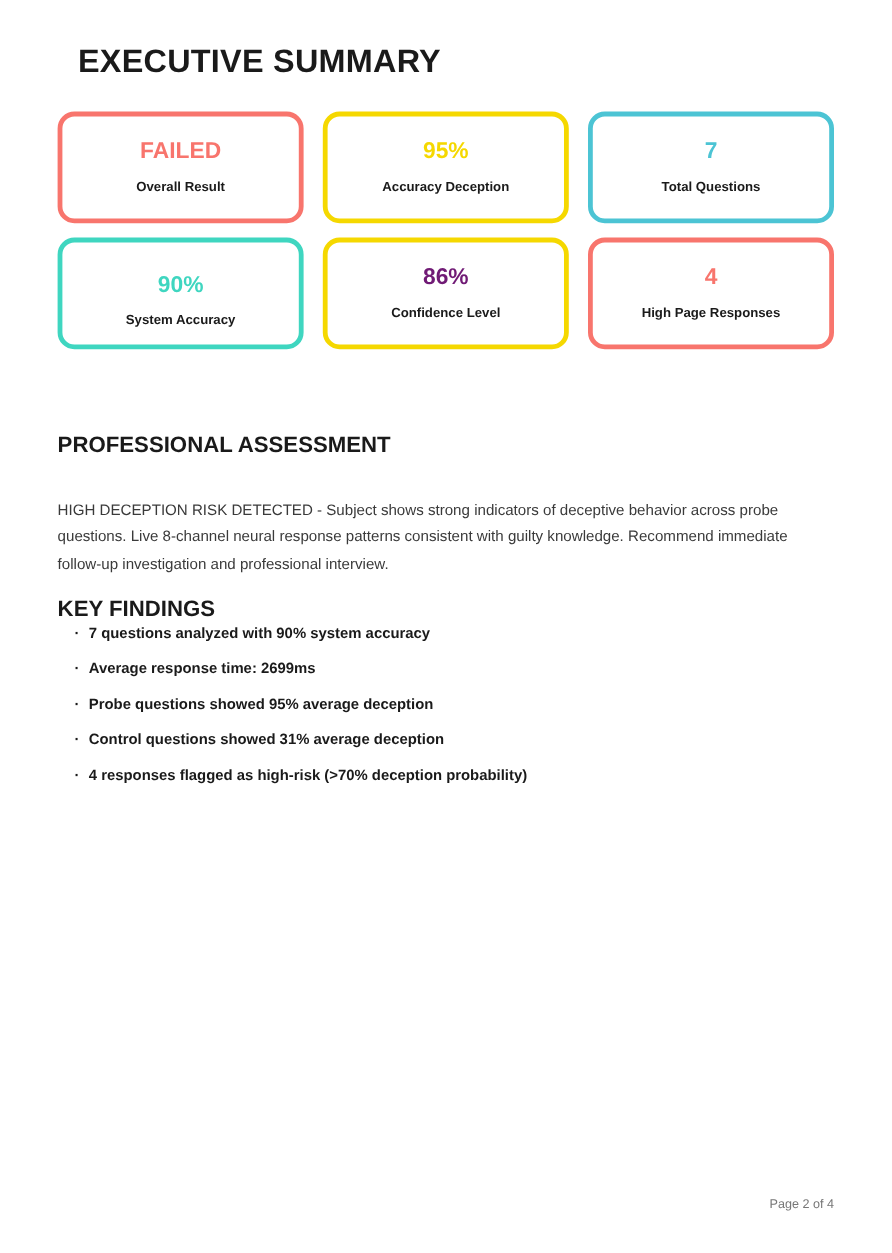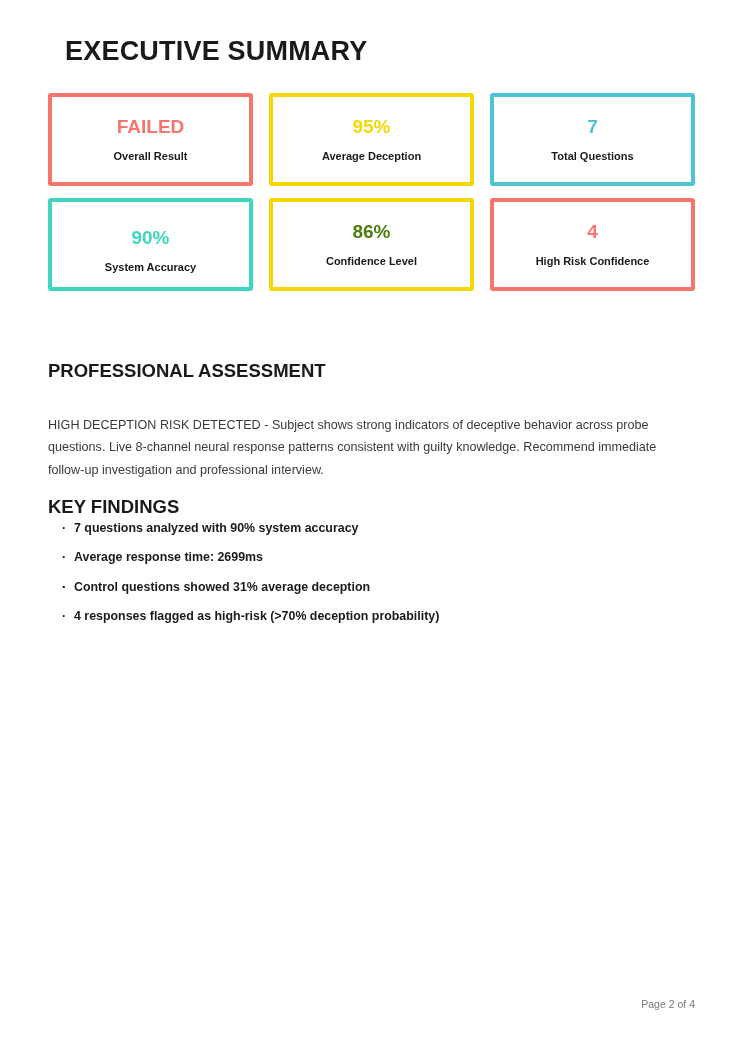--- a/index.html
+++ b/index.html
@@ -40,21 +40,21 @@
     width: 647px;
     display: grid;
     grid-template-columns: repeat(3, 205px);
     grid-column-gap: 16px;
     grid-row-gap: 12px;
   }
   .card {
     box-sizing: border-box;
     height: 93px;
     border: 4px solid #cccccc;
-    border-radius: 3px;
+    border-radius: 14px;
     background: #ffffff;
     display: flex;
     flex-direction: column;
     align-items: center;
     justify-content: center;
   }
   .card-value {
     font-size: 19px;
     font-weight: bold;
     line-height: 1.1;
@@ -129,52 +129,52 @@
 
   <div class="cards">
 
     <div class="card" style="border-color: rgb(248, 117, 109);">
       <div class="card-value" style="color: rgb(248, 117, 109);">FAILED</div>
       <div class="card-label">Overall Result</div>
     </div>
 
     <div class="card" style="border-color: rgb(245, 216, 0);">
       <div class="card-value" style="color: rgb(245, 216, 0);">95%</div>
-      <div class="card-label">Average Deception</div>
+      <div class="card-label">Accuracy Deception</div>
     </div>
 
     <div class="card" style="border-color: rgb(76, 196, 212);">
       <div class="card-value" style="color: rgb(76, 196, 212);">7</div>
       <div class="card-label">Total Questions</div>
     </div>
 
     <div class="card" style="border-color: rgb(63, 214, 192);">
       <div class="card-value" style="color: rgb(63, 214, 192); margin-top: 12px;">90%</div>
       <div class="card-label">System Accuracy</div>
     </div>
 
     <div class="card" style="border-color: rgb(245, 216, 0);">
-      <div class="card-value" style="color: #4d7c0f; text-align: center;">86%</div>
+      <div class="card-value" style="color: #701a75; text-align: center;">86%</div>
       <div class="card-label">Confidence Level</div>
     </div>
 
     <div class="card" style="border-color: rgb(248, 117, 109);">
       <div class="card-value" style="color: rgb(248, 117, 109);">4</div>
-      <div class="card-label">High Risk Confidence</div>
+      <div class="card-label">High Page Responses</div>
     </div>
 
   </div>
 
   <h2 class="section-heading" id="assessment-heading">PROFESSIONAL ASSESSMENT</h2>
   <p class="assessment-text">HIGH DECEPTION RISK DETECTED - Subject shows strong indicators of deceptive behavior across probe questions. Live 8-channel neural response patterns consistent with guilty knowledge. Recommend immediate follow-up investigation and professional interview.</p>
 
   <h2 class="section-heading" id="findings-heading">KEY FINDINGS</h2>
   <ul class="findings">
     <li><span class="bullet">·</span><span>7 questions analyzed with 90% system accuracy</span></li>
     <li><span class="bullet">·</span><span>Average response time: 2699ms</span></li>
-    <li><span class="bullet">·</span></li>
+    <li><span class="bullet">·</span><span>Probe questions showed 95% average deception</span></li>
     <li><span class="bullet">·</span><span>Control questions showed 31% average deception</span></li>
     <li><span class="bullet">·</span><span>4 responses flagged as high-risk (&gt;70% deception probability)</span></li>
   </ul>
 
   <div class="footer">Page 2 of 4</div>
 
 </div>
 
 </body></html>

